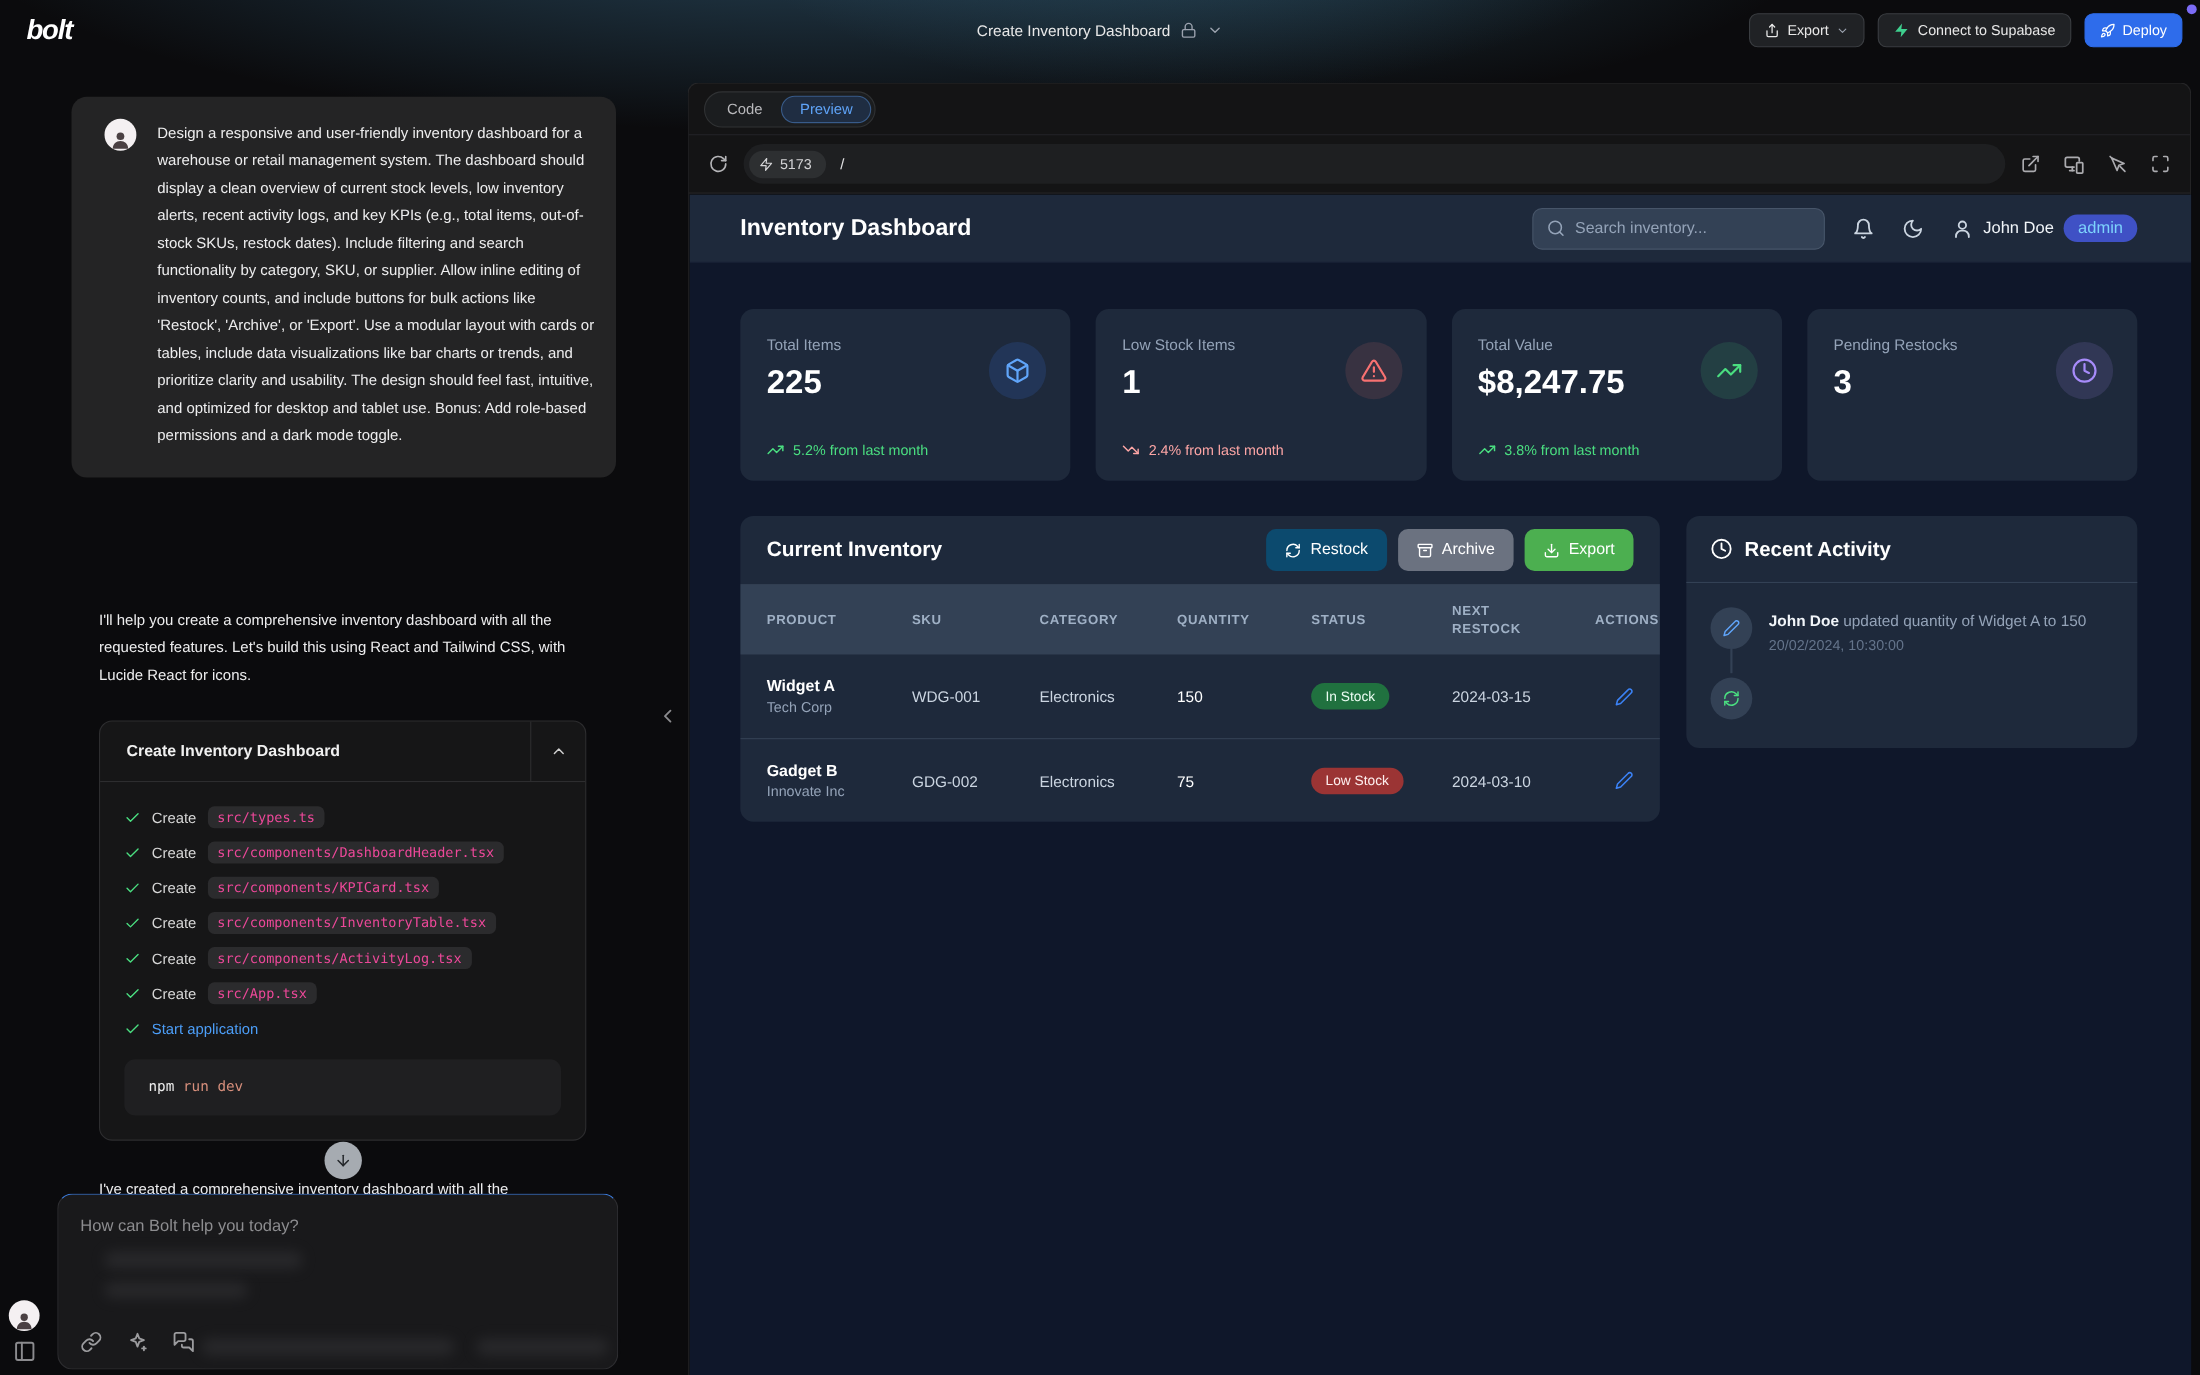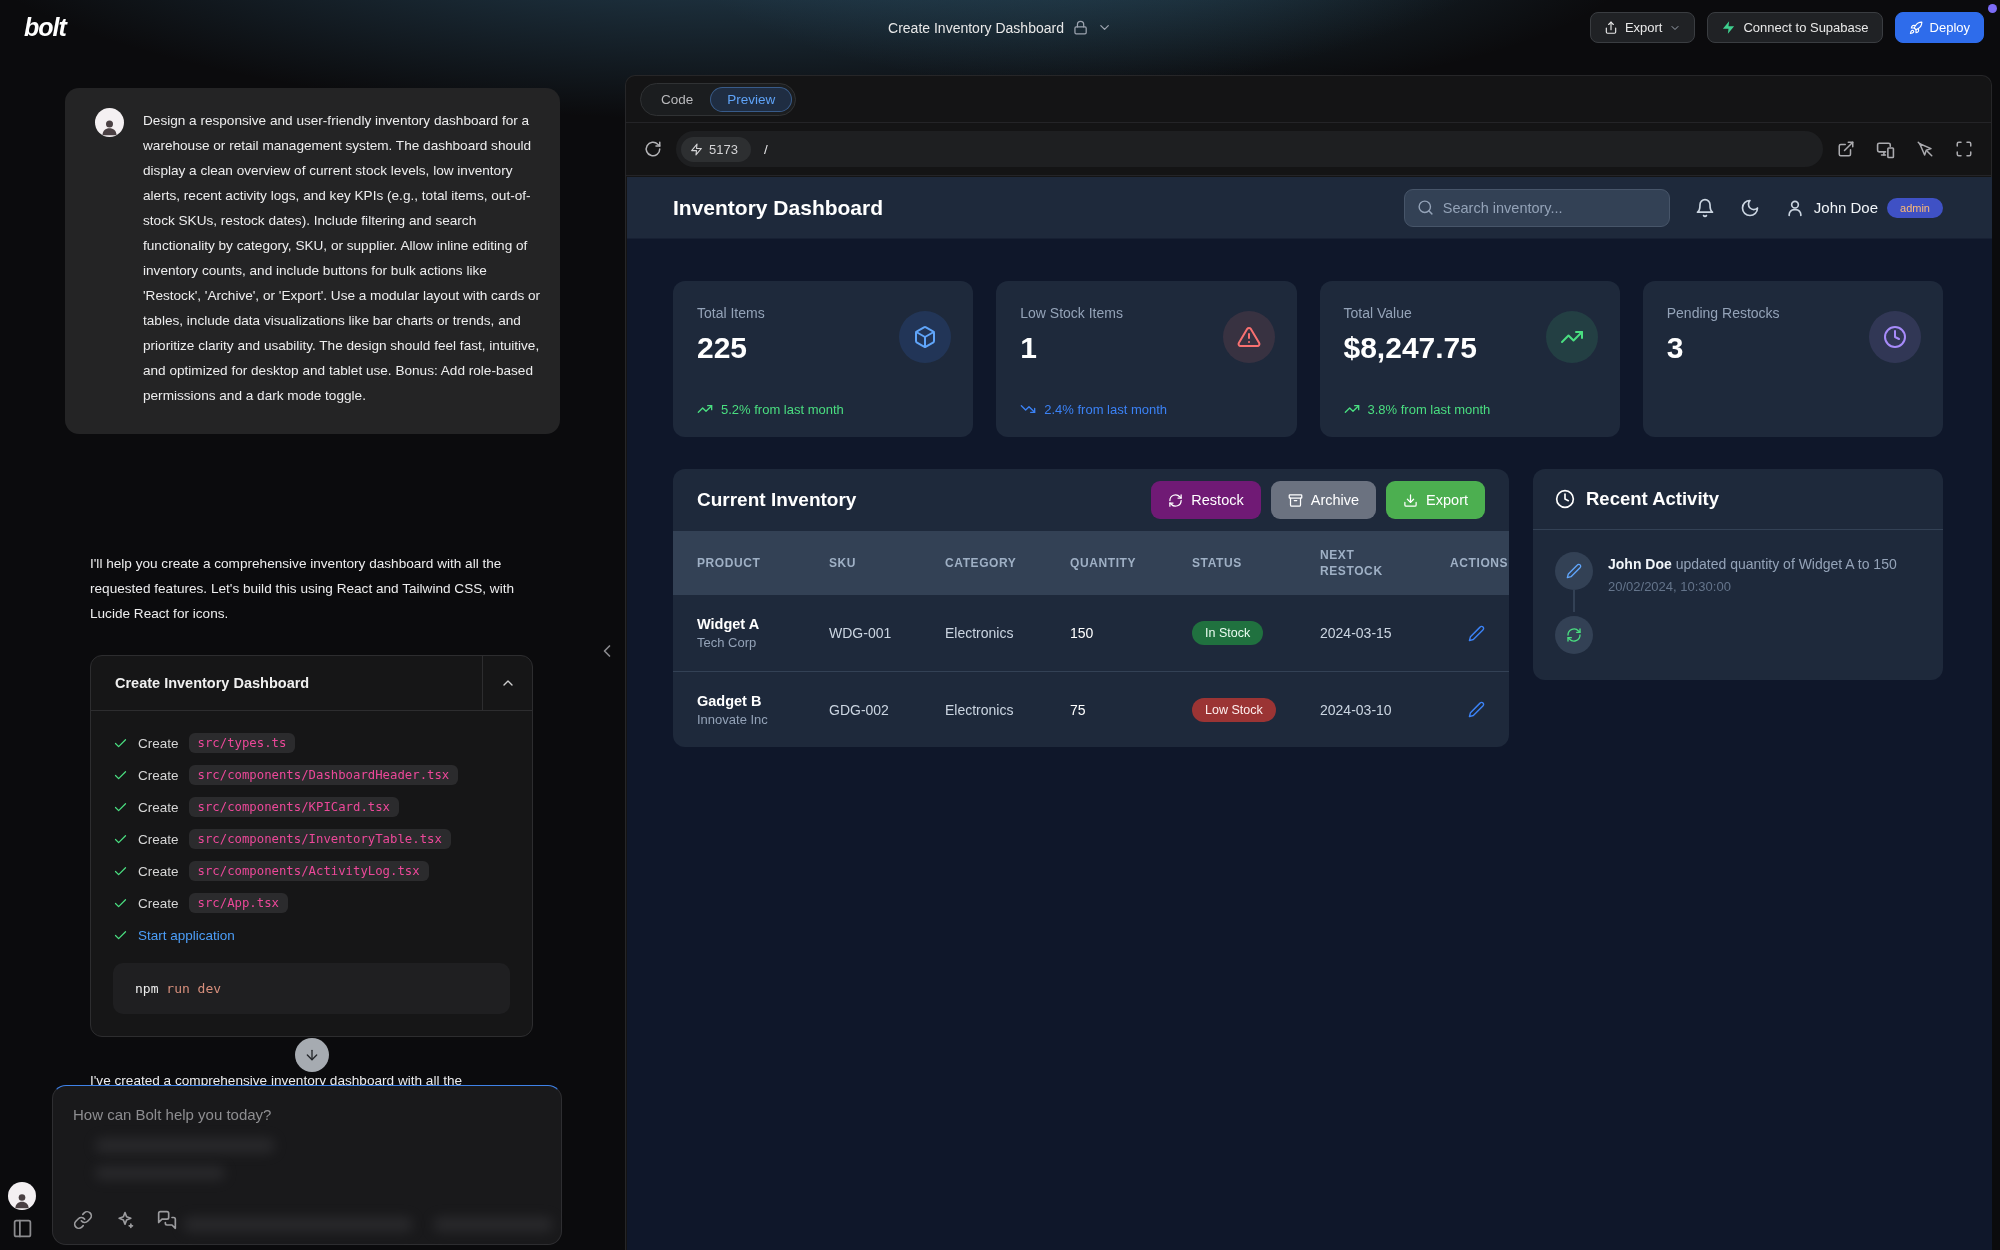--- a/index.html
+++ b/index.html
@@ -102,41 +102,41 @@
   .app-header { height:62px; background:#1e293b; border-bottom:1px solid #172033;
     display:flex; align-items:center; padding:0 49px 0 46px; }
   .app-title { font-size:21px; font-weight:700; color:#fff; }
   .app-right { margin-left:auto; display:flex; align-items:center; gap:25px; }
   .search-box { width:266px; height:38px; background:#334155; border:1px solid #475569;
     border-radius:9px; display:flex; align-items:center; padding:0 12px; gap:9px; color:#94a3b8; }
   .search-box span { font-size:14.5px; color:#94a3b8; }
   .hicon { color:#cbd5e1; cursor:pointer; }
   .user-chip { display:flex; align-items:center; gap:9px; color:#cbd5e1; }
   .user-chip .name { font-size:15px; color:#f1f5f9; }
-  .badge-admin { background:#3f51c5; color:#fdba74; font-size:11px; padding:4px 13px; border-radius:999px; }
+  .badge-admin { background:#3f51c5; color:#7dd3fc; font-size:15px; padding:4px 13px; border-radius:999px; }
 
   .kpi-row { position:absolute; left:46px; top:104px; width:1270px; display:grid;
     grid-template-columns:repeat(4,1fr); gap:23px; }
   .kpi { background:#1e293b; border-radius:12px; height:156px; padding:24px 24px 20px 24px; position:relative; }
   .kpi .lbl { font-size:14px; color:#94a3b8; }
   .kpi .val { font-size:30px; font-weight:700; color:#fff; margin-top:10px; }
   .kpi .chg { position:absolute; left:24px; bottom:20px; display:flex; align-items:center; gap:8px; font-size:13px; }
   .kpi .icirc { position:absolute; right:22px; top:30px; width:52px; height:52px; border-radius:50%;
     display:flex; align-items:center; justify-content:center; }
-  .chg.up { color:#4ade80; } .chg.down { color:#3b82f6;margin-top:40px; }
+  .chg.up { color:#4ade80; } .chg.down { color:#fca5a5;margin-top:40px; }
 
   .main-row { position:absolute; left:46px; top:292px; width:1270px; display:grid;
     grid-template-columns:836px 1fr; gap:24px; align-items:start; }
   .inv-card { background:#1e293b; border-radius:12px; overflow:hidden; }
   .inv-head { height:62px; display:flex; align-items:center; padding:0 24px; }
   .inv-title { font-size:19px; font-weight:700; color:#fff; }
   .inv-actions { margin-left:auto; display:flex; gap:10px; }
   .abtn { display:flex; align-items:center; gap:8px; height:38px; padding:0 17px; border-radius:9px;
     font-size:14.5px; color:#fff; cursor:pointer; border:none; }
-  .abtn.restock { background:#701a75; }
+  .abtn.restock { background:#0c4a6e; }
   .abtn.archive { background:#6b7280; }
   .abtn.export  { background:#4caf50; }
   .tgrid { display:grid; grid-template-columns:132px 116px 125px 122px 128px 130px 1fr;
     padding:0 24px; align-items:center; }
   .thead { background:#334155; height:64px; }
   .thead span { font-size:12px; letter-spacing:.6px; color:#9fb0c5; font-weight:700; }
   .th-restock { max-width:72px; line-height:16px; display:inline-block; }
   .trow { height:76px; }
   .trow + .trow { border-top:1px solid #334155; }
   .cell { font-size:14px; color:#cbd5e1; }

